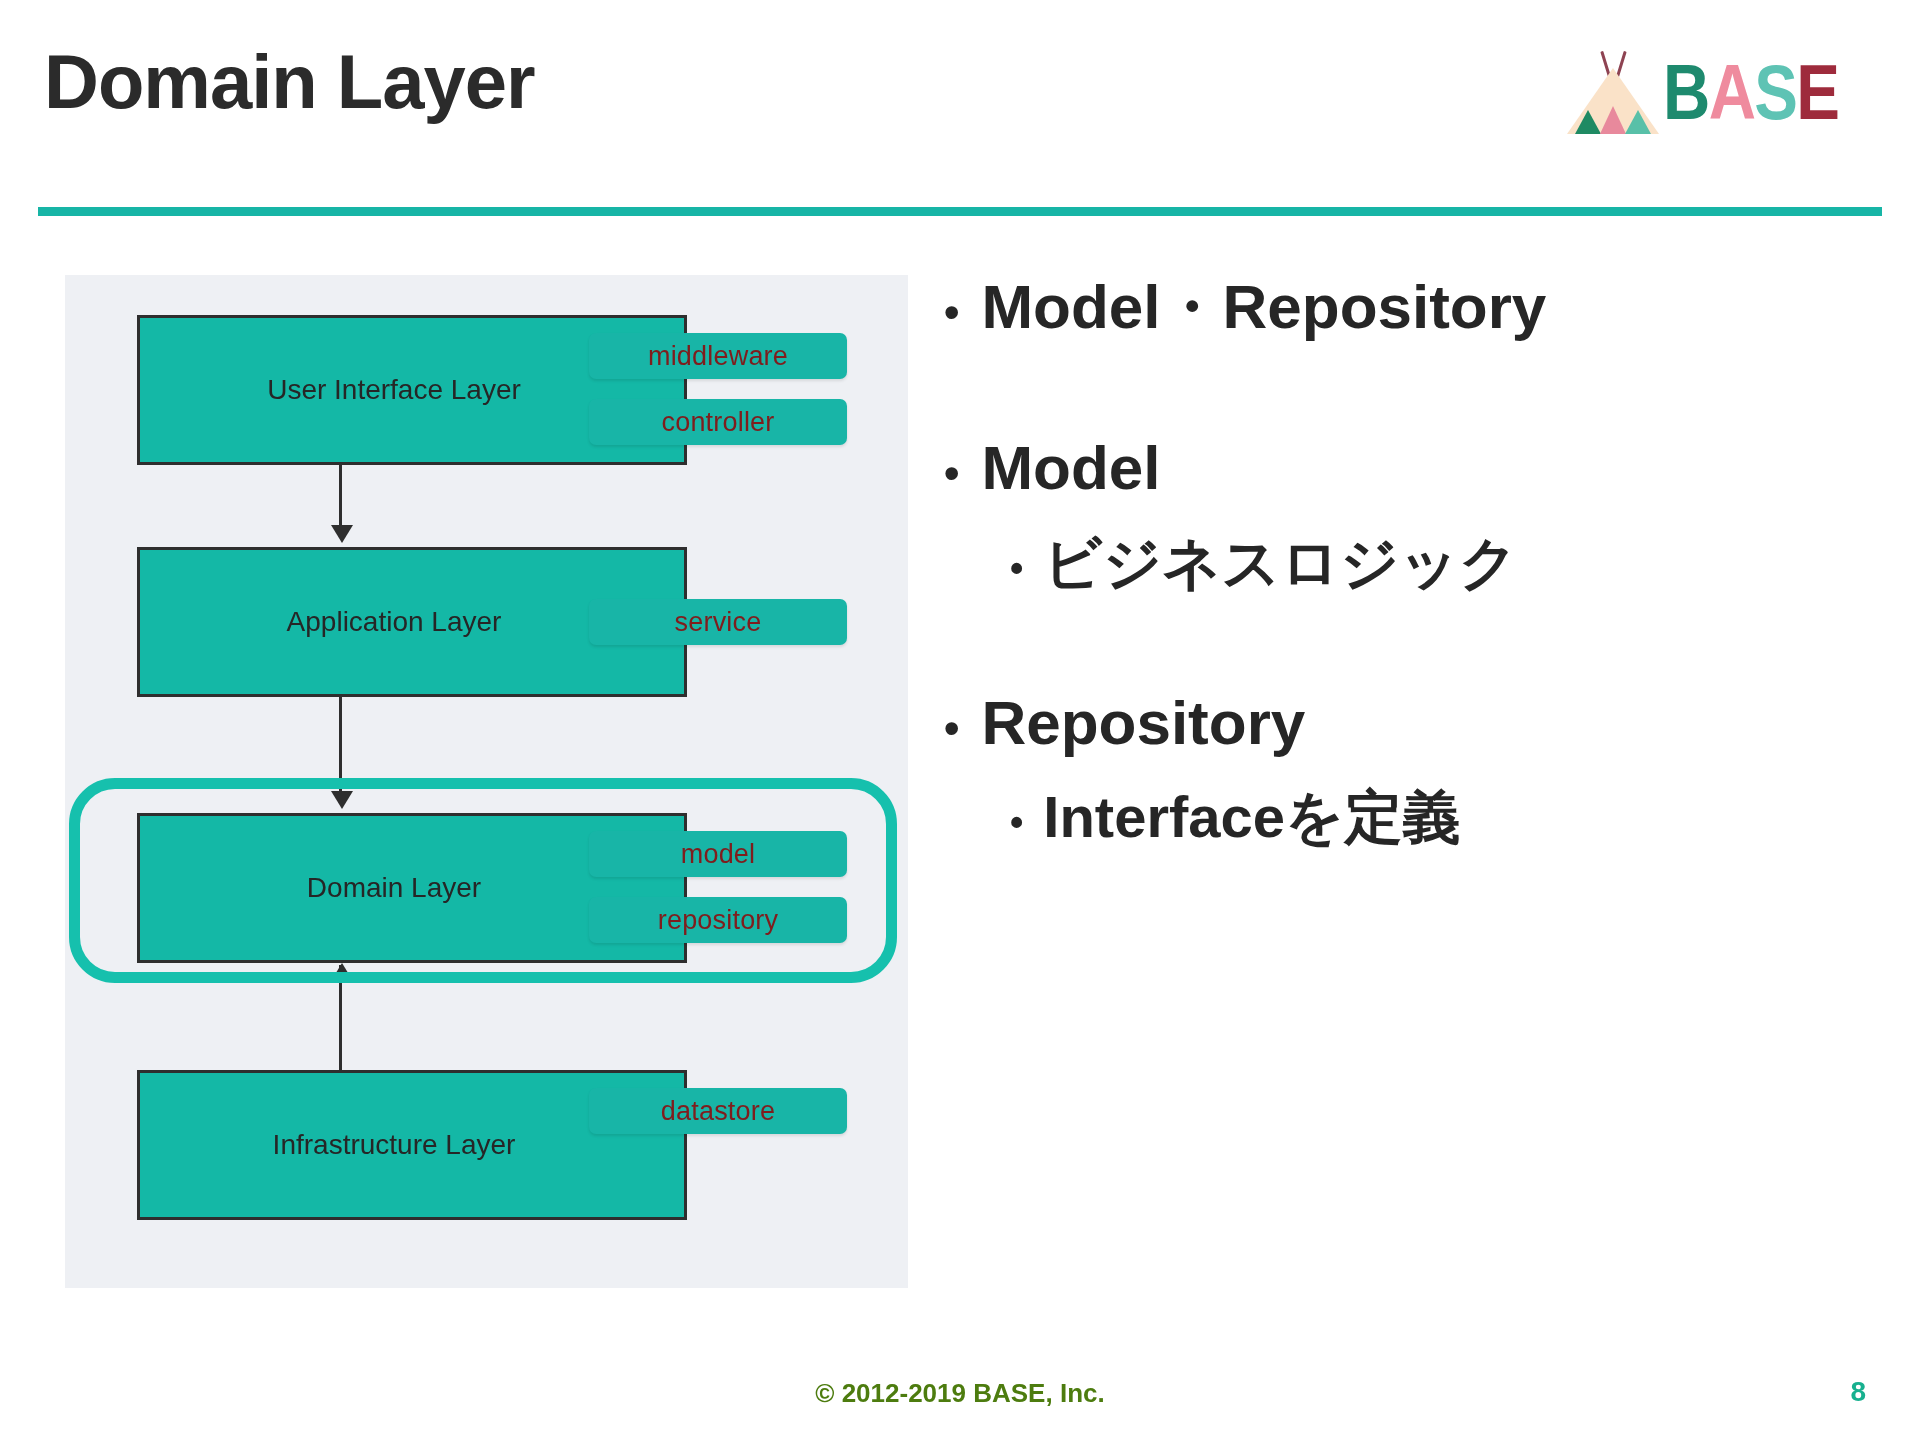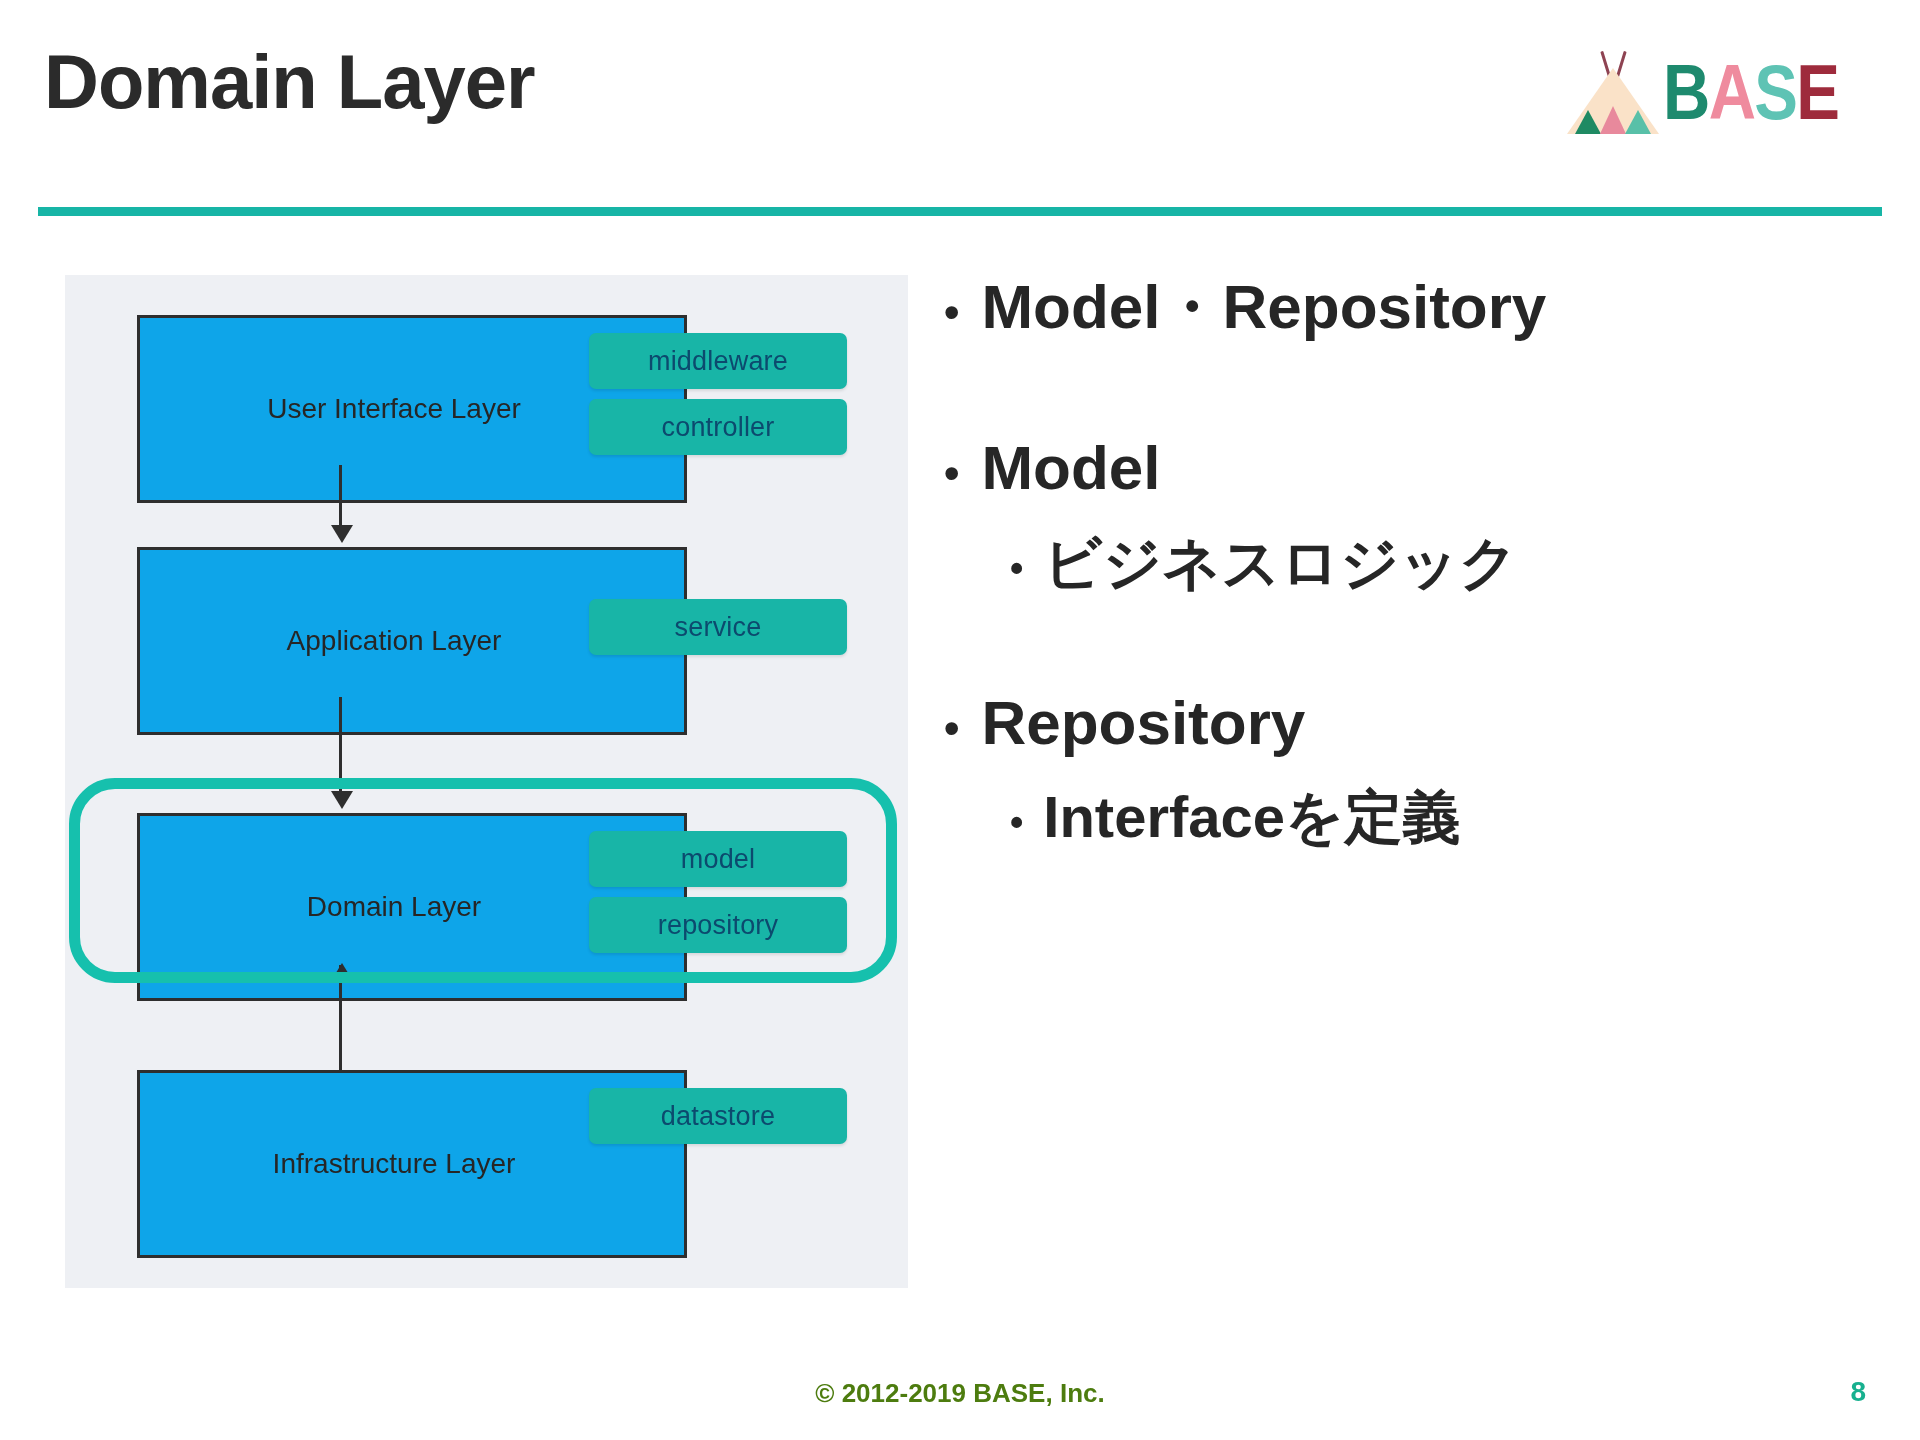--- a/index.html
+++ b/index.html
@@ -108,43 +108,43 @@
 
   .layer-row {
     position: absolute;
     left: 72px;
     width: 550px;
   }
   .layer-box {
     position: relative;
     box-sizing: border-box;
     width: 550px;
-    height: 188px;
-    background: #0ea5e9;
+    height: 150px;
+    background: #14b8a6;
     border: 3px solid #2e2e2e;
     display: flex;
     align-items: center;
     justify-content: center;
   }
   .layer-box .layer-label {
     font-size: 28px;
     color: #262626;
     font-weight: normal;
     white-space: nowrap;
     transform: translateX(-18px);
   }
 
   .tag {
     position: absolute;
     box-sizing: border-box;
-    height: 56px;
+    height: 46px;
     width: 258px;
     background: #18b5a7;
     border-radius: 7px;
-    color: #0c4a6e;
+    color: #7f1d1d;
     font-size: 27px;
     display: flex;
     align-items: center;
     justify-content: center;
     box-shadow: 0 2px 3px rgba(0,0,0,0.10);
     z-index: 4;
     letter-spacing: 0.2px;
   }
   .tag.single { top: 52px; left: 452px; }
   .tag.upper  { top: 18px;  left: 452px; }

